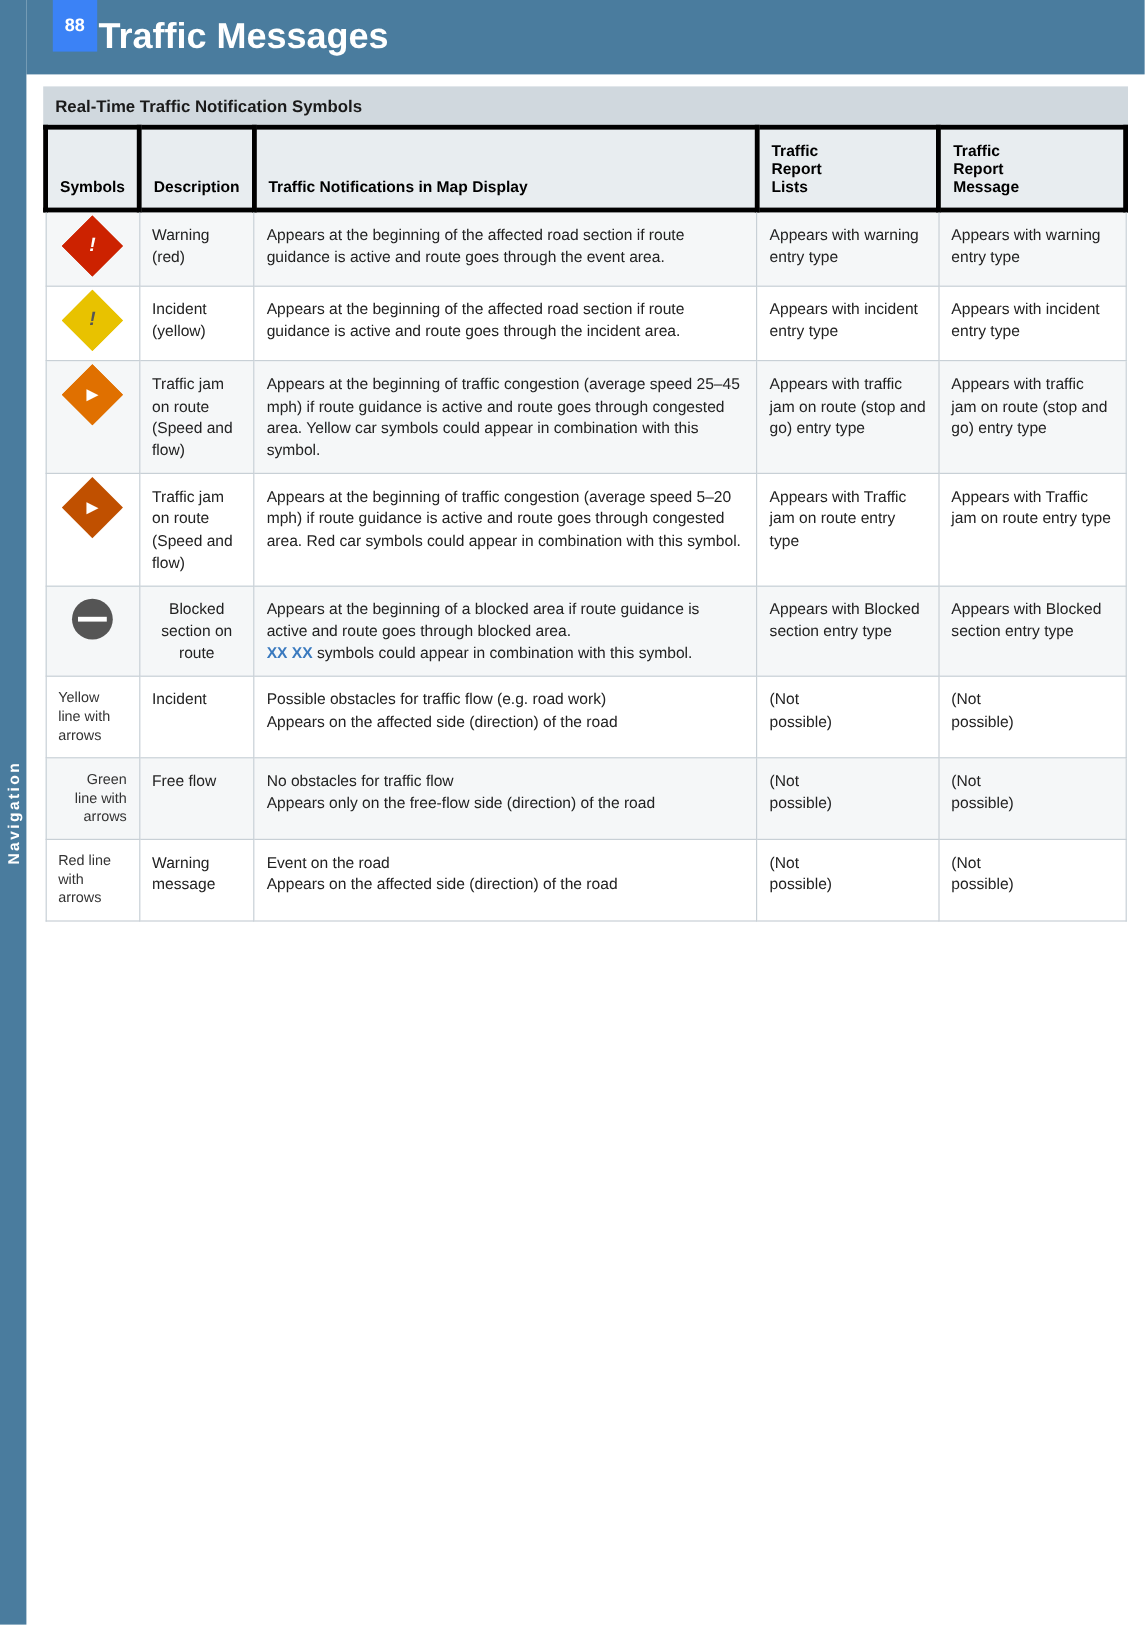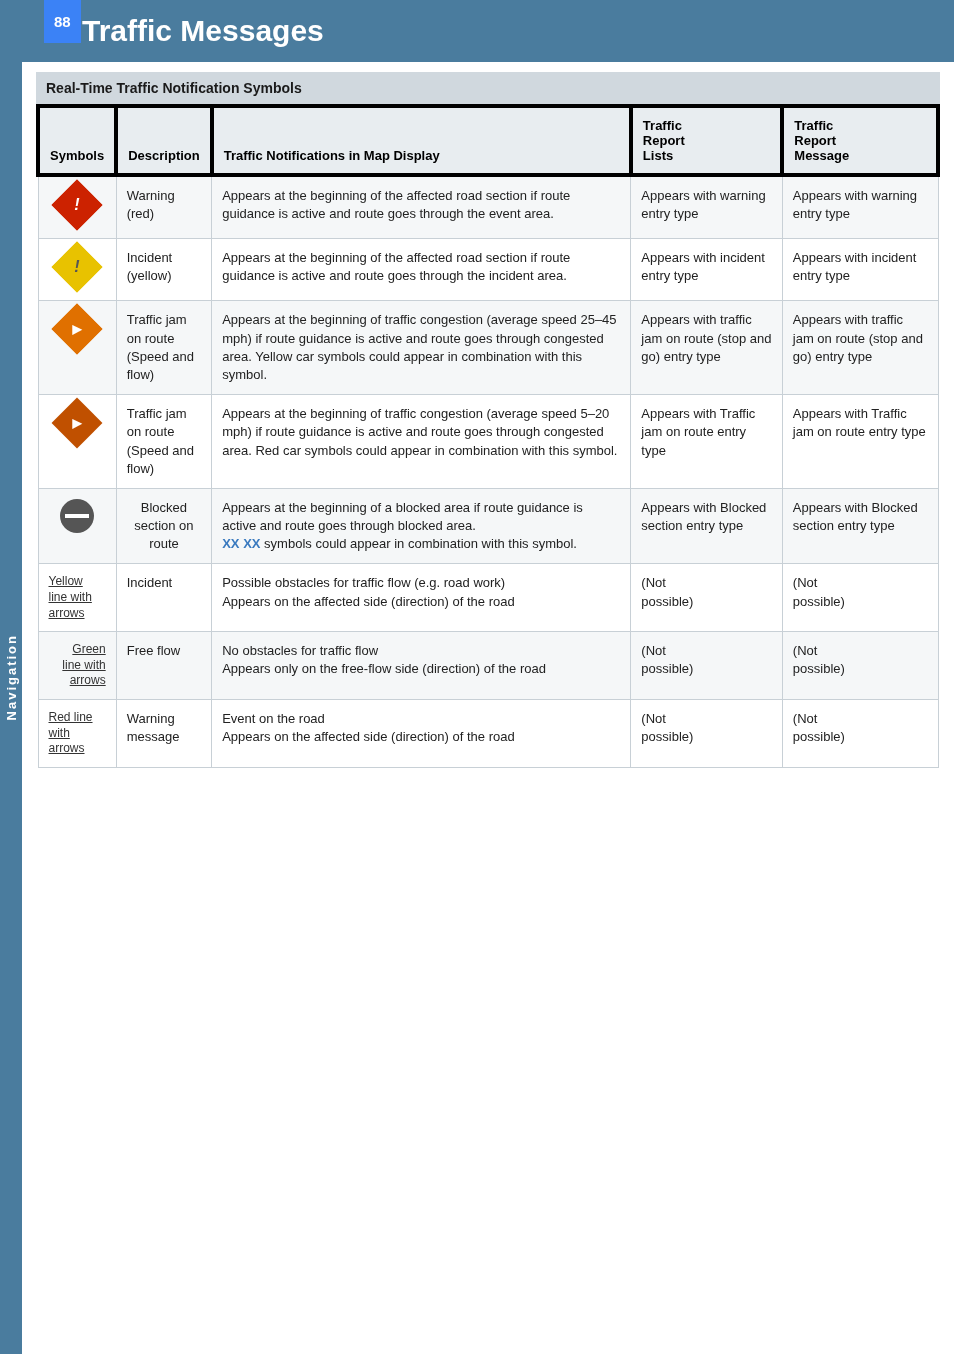--- a/index.html
+++ b/index.html
@@ -175,21 +175,20 @@
     
     .xx-text {
       color: #3a7abf;
       font-weight: bold;
     }
 
     .symbol-text {
       font-size: 12px;
       color: #333;
       line-height: 1.3;
-      text-decoration: underline;
     }
   </style>
 </head>
 <body>
 
 <div class="nav-sidebar">
   <span class="nav-sidebar-label">Navigation</span>
 </div>
 
 <div class="page-title-bar">

